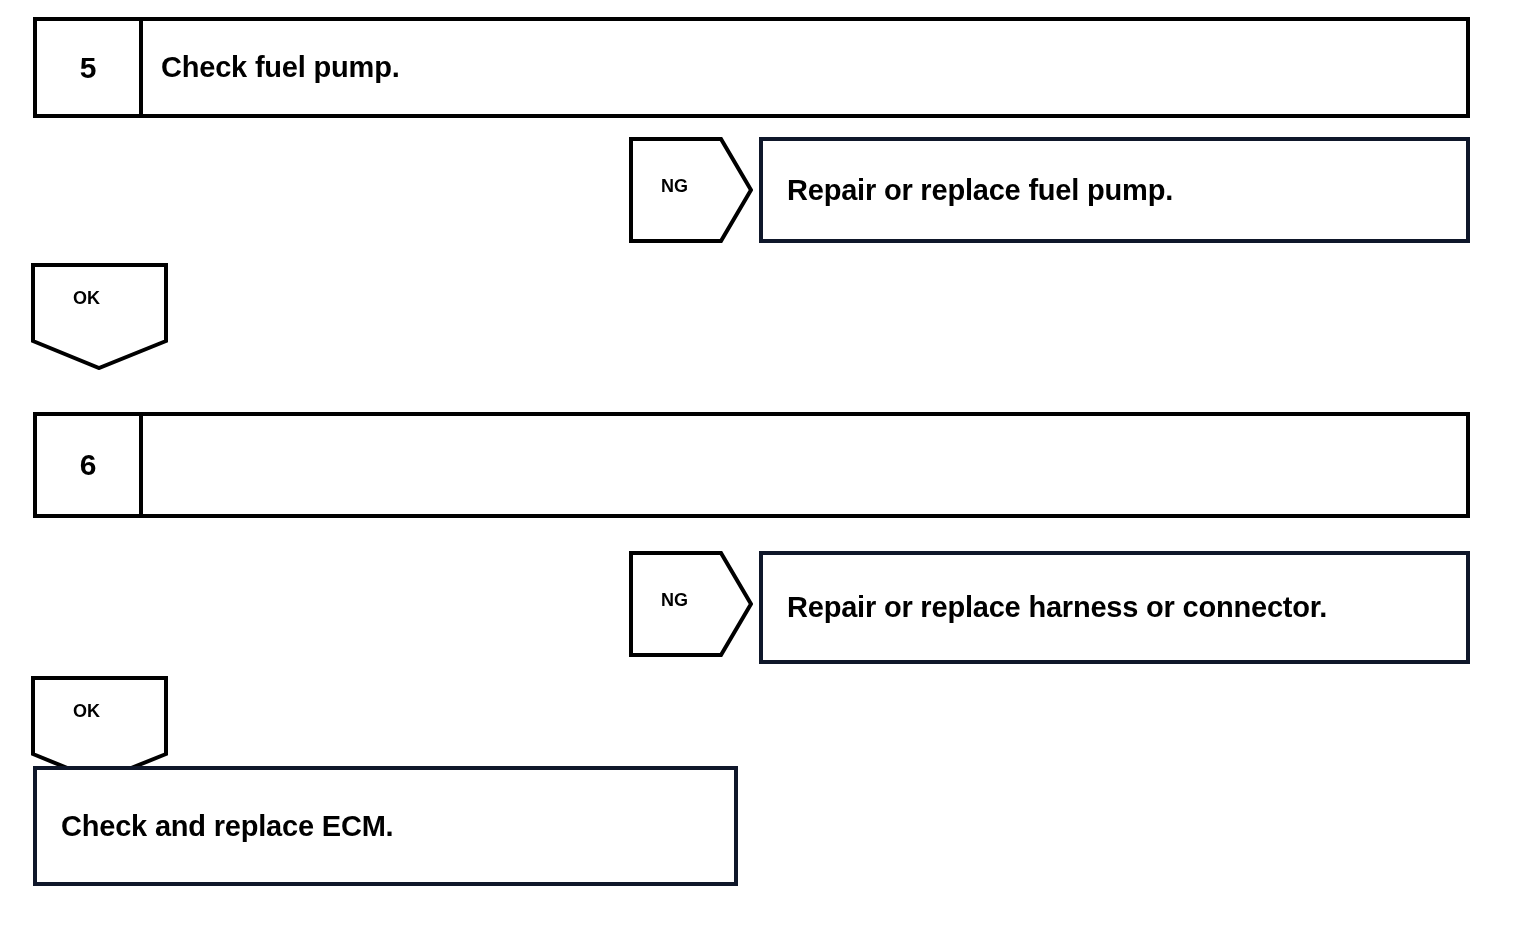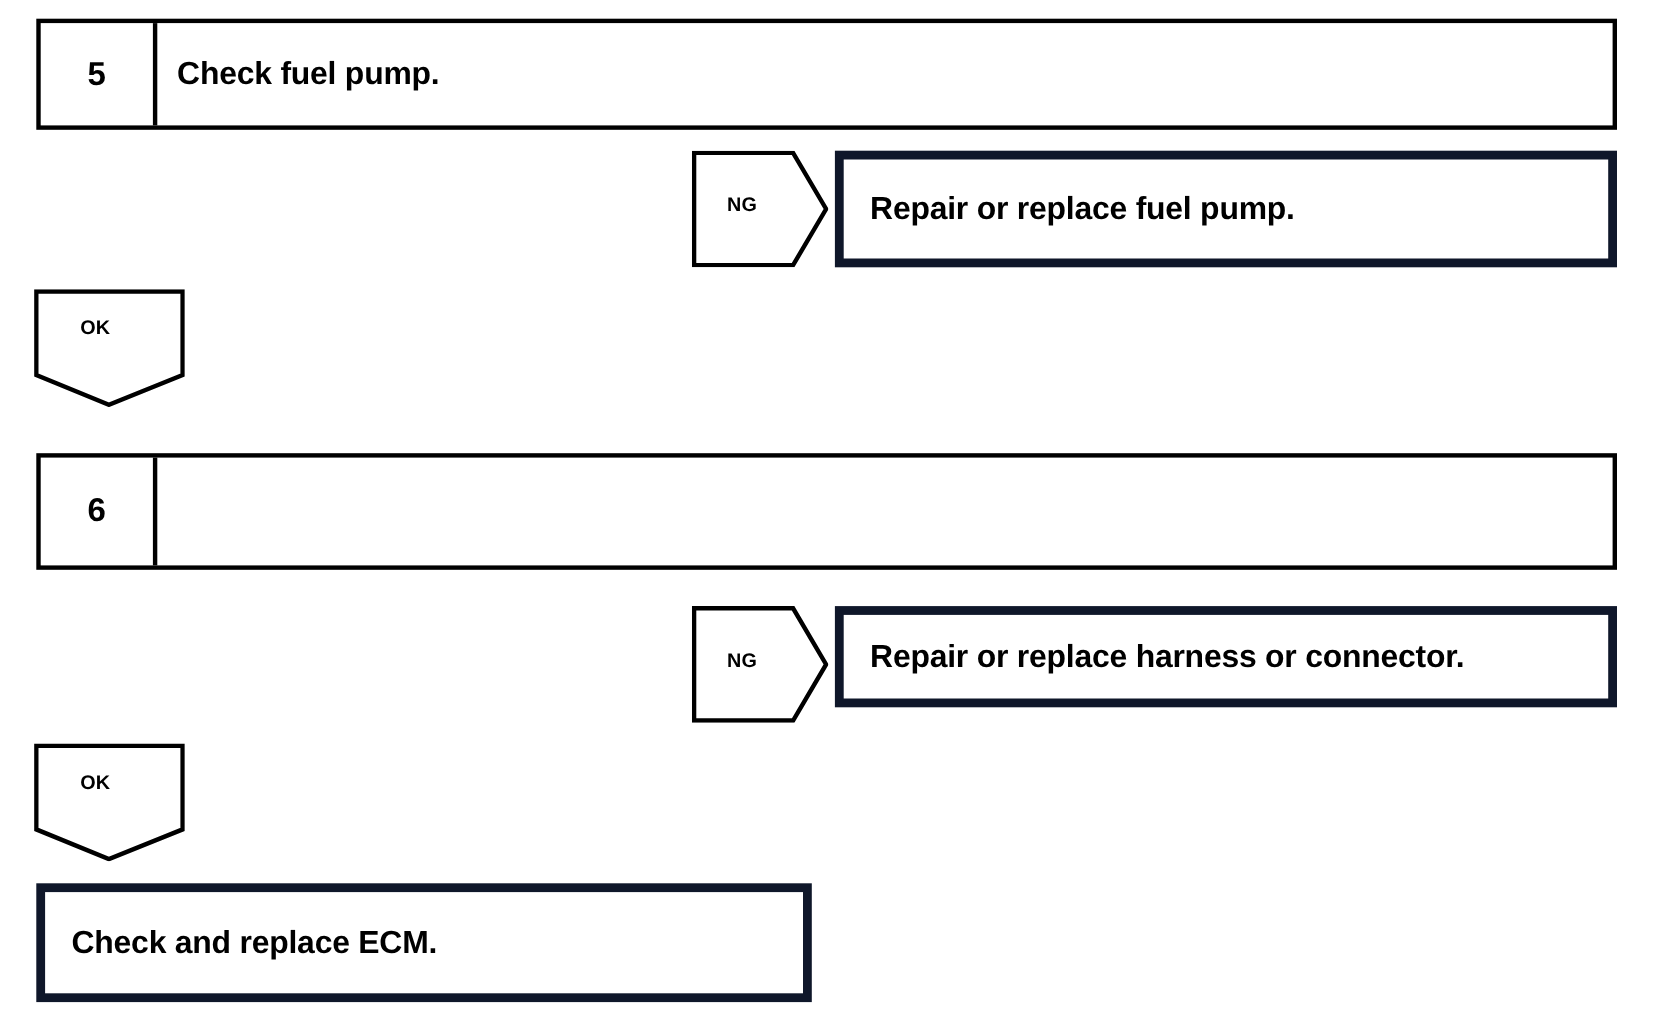--- a/index.html
+++ b/index.html
@@ -55,21 +55,21 @@
     letter-spacing: -0.2px;
   }
   .step-text.two-line {
     line-height: 1.28;
   }
 
   
   .plain-box {
     position: absolute;
     box-sizing: border-box;
-    border: 8px solid #0f172a;
+    border: 4px solid #0f172a;
     background: #ffffff;
     display: flex;
     align-items: center;
     font-size: 29px;
     font-weight: bold;
     color: #000000;
     padding-left: 24px;
     padding-right: 12px;
     letter-spacing: -0.2px;
   }
@@ -136,24 +136,24 @@
     <div class="step-num">6</div>
   </div>
 
   <div class="ng-arrow" style="left:629px; top:551px;">
     <svg viewBox="0 0 124 106" preserveAspectRatio="none" aria-hidden="true">
       <polygon points="2,2 92,2 122,53 92,104 2,104" fill="#ffffff" stroke="#000000" stroke-width="4" stroke-linejoin="miter"></polygon>
     </svg>
   </div>
   <div class="arrow-label" style="left:661px; top:590px;">NG</div>
 
-  <div class="plain-box" style="left:759px; top:551px; width:711px; height:92px;">Repair or replace harness or connector.</div>
+  <div class="plain-box" style="left:759px; top:551px; width:711px; height:113px;">Repair or replace harness or connector.</div>
 
   <div class="ok-arrow" style="left:31px; top:676px;">
     <svg viewBox="0 0 137 107" preserveAspectRatio="none" aria-hidden="true">
       <polygon points="2,2 135,2 135,78 68,105 2,78" fill="#ffffff" stroke="#000000" stroke-width="4" stroke-linejoin="miter"></polygon>
     </svg>
   </div>
   <div class="arrow-label" style="left:73px; top:701px;">OK</div>
 
-  <div class="plain-box" style="left:33px; top:803px; width:705px; height:108px;">Check and replace ECM.</div>
+  <div class="plain-box" style="left:33px; top:766px; width:705px; height:120px;">Check and replace ECM.</div>
 
 </div>
 
 </body></html>

